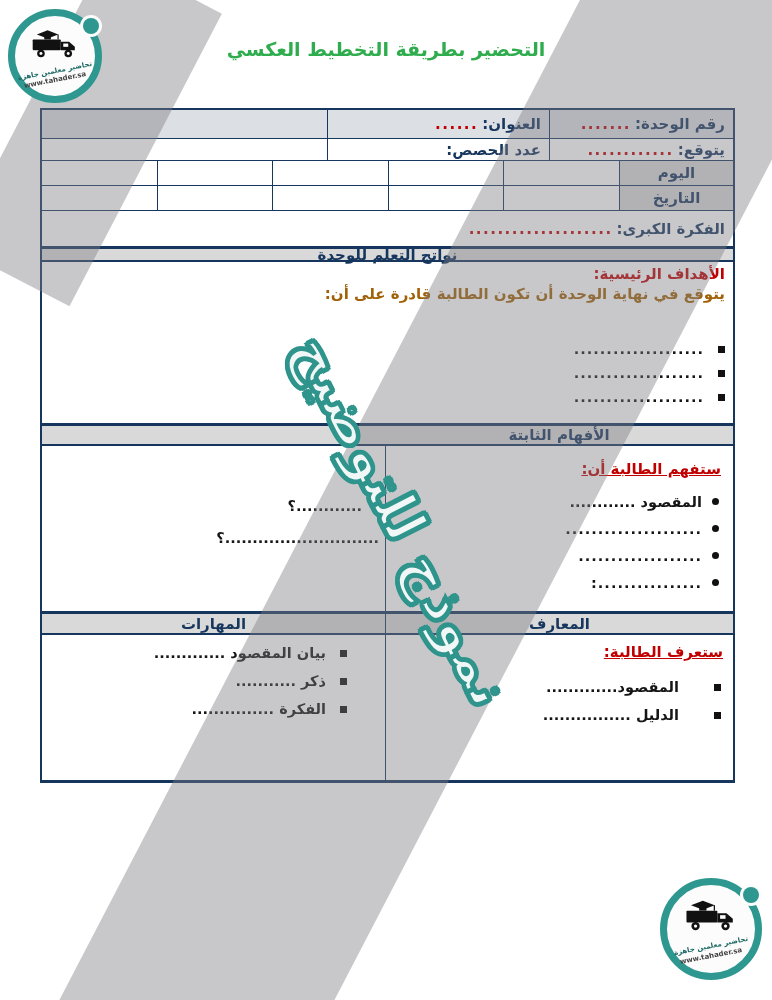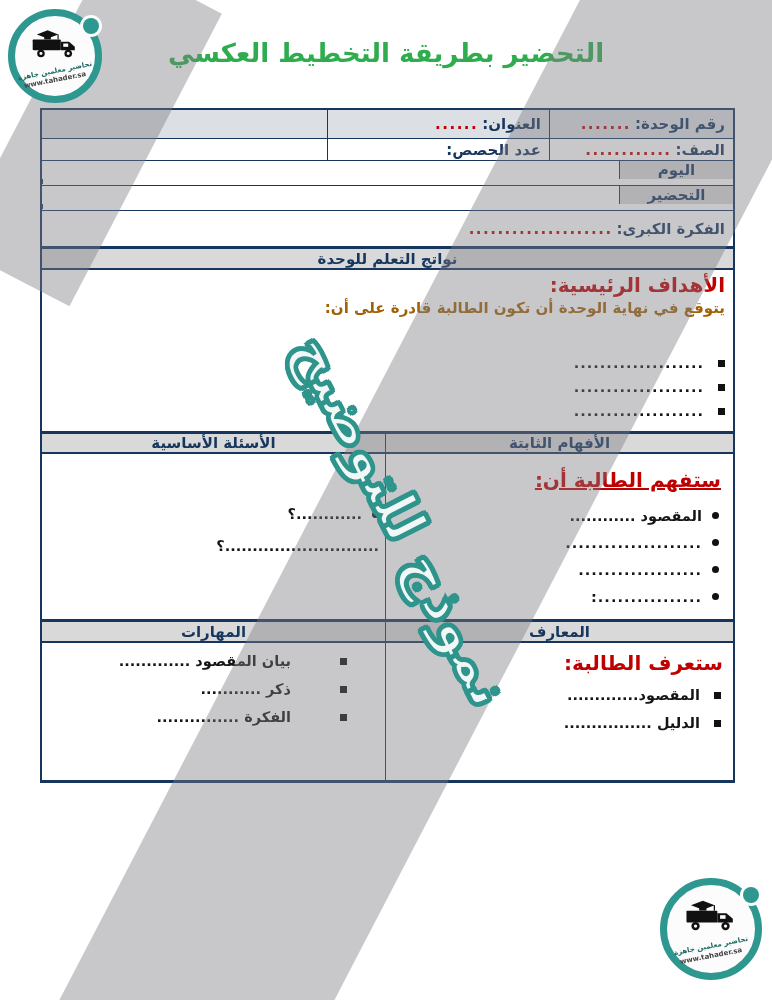--- a/index.html
+++ b/index.html
@@ -1,21 +1,21 @@
 <!DOCTYPE html>
 <html lang="ar"><head>
 <meta charset="utf-8">
 <style>
   * { margin:0; padding:0; box-sizing:border-box; }
   body { background:#ffffff; font-family:"DejaVu Sans", sans-serif; }
   .page { position:relative; width:772px; height:1000px; background:#fff; overflow:hidden; direction:rtl; }
 
   
   .doc-title { position:absolute; top:38px; left:0; width:100%; text-align:center;
-    font-size:26px; font-weight:bold; color:#2fad4e; z-index:3; }
+    font-size:19px; font-weight:bold; color:#2fad4e; z-index:3; }
 
   
   .band { position:absolute; background:rgba(123,125,130,0.42); z-index:4; pointer-events:none; }
   .band-main   { left:330px; top:-130px; width:244px; height:1280px; transform:rotate(27.5deg); }
   .band-corner { left:23px;  top:-35px;  width:130px; height:330px;  transform:rotate(27.5deg); }
 
   .watermark { position:absolute; left:402px; top:520px; transform:translate(-50%,-50%) rotate(63deg);
     font-size:57px; font-weight:bold; white-space:nowrap; z-index:6; color:#f0f7f6; letter-spacing:2px;
     -webkit-text-stroke:4px #2e948c;
     text-shadow:2px 2px 0 #2e948c,-2px -2px 0 #2e948c,2px -2px 0 #2e948c,-2px 2px 0 #2e948c,
@@ -31,57 +31,57 @@
   .cell:last-child { border-left:none; }
   .fill-gray { background:#d9d9d9; }
   .fill-silver { background:#dcdfe3; }
   .thick-b { border-bottom-width:2px; }
   .thick-t { border-top:2px solid #17365d; }
   .lbl { padding-right:8px; }
   .dots-red { color:#c00000; letter-spacing:1.5px; padding-right:4px; }
   .center { justify-content:center; }
   .r1 { height:29px; }
   .r2 { height:22px; }
-  .r3, .r4 { height:25px;flex-direction:column; }
+  .r3, .r4 { height:25px; }
   .r5 { height:36px; }
-  .r6 { height:23px; }
+  .r6 { height:15px; }
   .r7 { height:162px; display:block; }
   .r8 { height:22px; }
   .r9 { height:166px; }
   .r10 { height:23px; }
   .r11 { flex:1 1 auto; }
 
   .w-unit { width:184px; }
   .w-title { width:222px; }
   .w-daylbl { width:114px; justify-content:center; }
   .w-half-r { width:348px; }
   .col { flex:1; }
 
   
-  .red-h { color:#c00000; font-size:20px; }
+  .red-h { color:#c00000; font-size:15px; }
   .u-line { text-decoration:underline; }
   .goals-head { padding:3px 8px 0 0; }
   .goals-intro { padding:2px 8px 0 16px; color:#a16207; }
   .blist { margin-top:34px; }
   .bline { display:flex; align-items:center; padding-right:8px; height:24px; }
   .sq { width:7px; height:7px; background:#111; flex:0 0 auto; margin-left:14px; }
   .rd { width:7px; height:7px; background:#111; border-radius:50%; flex:0 0 auto; margin-left:10px; }
   .btxt { color:#151515; font-size:14.5px; letter-spacing:1px; }
 
   .pane { display:block; position:relative; }
   .und-head { display:inline-block; margin:14px 12px 0 0; }
   .und-list { margin:10px 14px 0 0; }
   .und-list .bline { padding-right:0; height:27px; }
   .q-line { position:absolute; right:6px; display:flex; align-items:center; }
-  .kn-head { display:inline-block; margin:8px 10px 0 0; }
+  .kn-head { display:inline-block; margin:8px 10px 6px 0;text-decoration:underline; }
   .kn-list { margin:6px 12px 0 0; }
-  .kn-list .bline { padding-right:0; height:28px; }
+  .kn-list .bline { padding-right:0; height:28px;gap:21px; }
   .sk-head { display:inline-block; margin:12px 30px 0 0; }
   .sk-list { margin:4px 38px 0 0; }
-  .sk-list .bline { padding-right:0; height:28px;gap:35px; }
+  .sk-list .bline { padding-right:0; height:28px; }
 
   
   .logo { position:absolute; border-radius:50%; background:#fcfcfc; border:7px solid #2d9790; z-index:10; }
   .logo-tl { left:8px; top:9px; width:94px; height:94px; }
   .logo-br { left:660px; top:878px; width:102px; height:102px; }
   .logo .ring-dot { position:absolute; width:16px; height:16px; background:#2d9790; border-radius:50%;
     top:2px; right:-4px; box-shadow:0 0 0 3px #fcfcfc; }
   .logo svg { position:absolute; left:50%; top:14%; transform:translateX(-50%); width:62%; }
   .logo .ltxt { position:absolute; left:0; width:100%; text-align:center; transform:rotate(-11deg);
     color:#1d6a64; font-weight:bold; white-space:nowrap; }
@@ -107,21 +107,21 @@
       </div>
       <div class="cell w-title">
         <span class="lbl">العنوان:</span>
         <span class="dots-red">......</span>
       </div>
       <div class="cell col"></div>
     </div>
 
     <div class="row r2">
       <div class="cell w-unit">
-        <span class="lbl">الصف:</span>
+        <span class="lbl">يتوقع:</span>
         <span class="dots-red">............</span>
       </div>
       <div class="cell w-title">
         <span class="lbl">عدد الحصص:</span>
       </div>
       <div class="cell col"></div>
     </div>
 
     <div class="row r3">
       <div class="cell w-daylbl fill-gray">
@@ -129,21 +129,21 @@
       </div>
       <div class="cell col"></div>
       <div class="cell col"></div>
       <div class="cell col"></div>
       <div class="cell col"></div>
       <div class="cell col"></div>
     </div>
 
     <div class="row r4">
       <div class="cell w-daylbl fill-gray">
-        <span>التحضير</span>
+        <span>التاريخ</span>
       </div>
       <div class="cell col"></div>
       <div class="cell col"></div>
       <div class="cell col"></div>
       <div class="cell col"></div>
       <div class="cell col"></div>
     </div>
 
     <div class="row r5">
       <div class="cell col">
@@ -173,23 +173,20 @@
         <div class="bline">
           <span class="sq"></span>
           <span class="btxt">....................</span>
         </div>
       </div>
     </div>
 
     <div class="row r8 fill-gray thick-t thick-b">
       <div class="cell w-half-r center">
         <span>الأفهام الثابتة</span>
-      </div>
-      <div class="cell col center">
-        <span>الأسئلة الأساسية</span>
       </div>
     </div>
 
     <div class="row r9">
       <div class="cell w-half-r pane">
         <span class="red-h u-line und-head">ستفهم الطالبة أن:</span>
         <div class="und-list">
           <div class="bline">
             <span class="rd"></span>
             <span class="btxt">المقصود ............</span>

